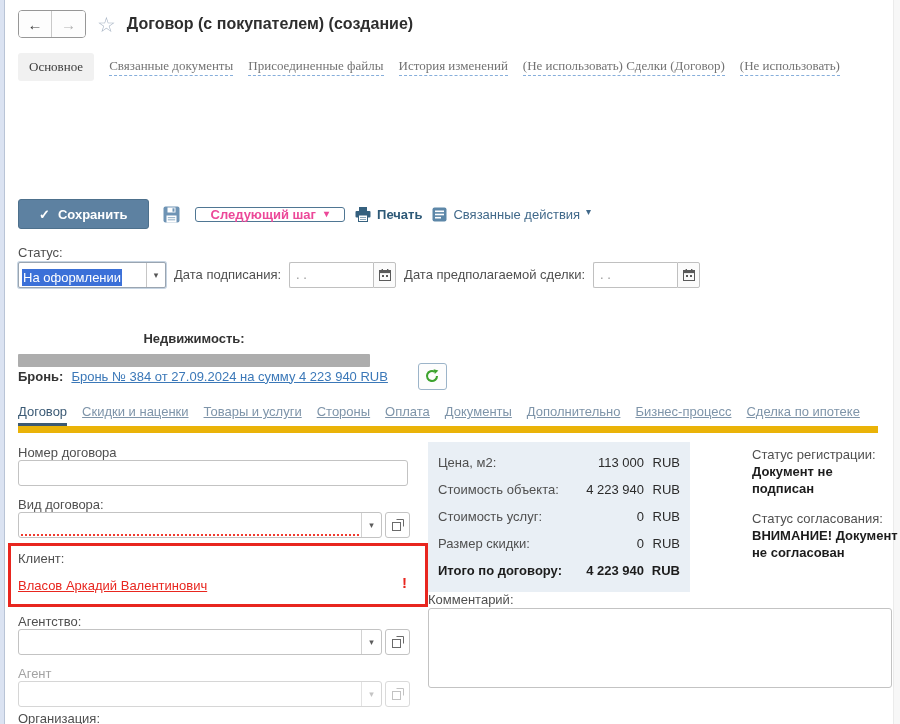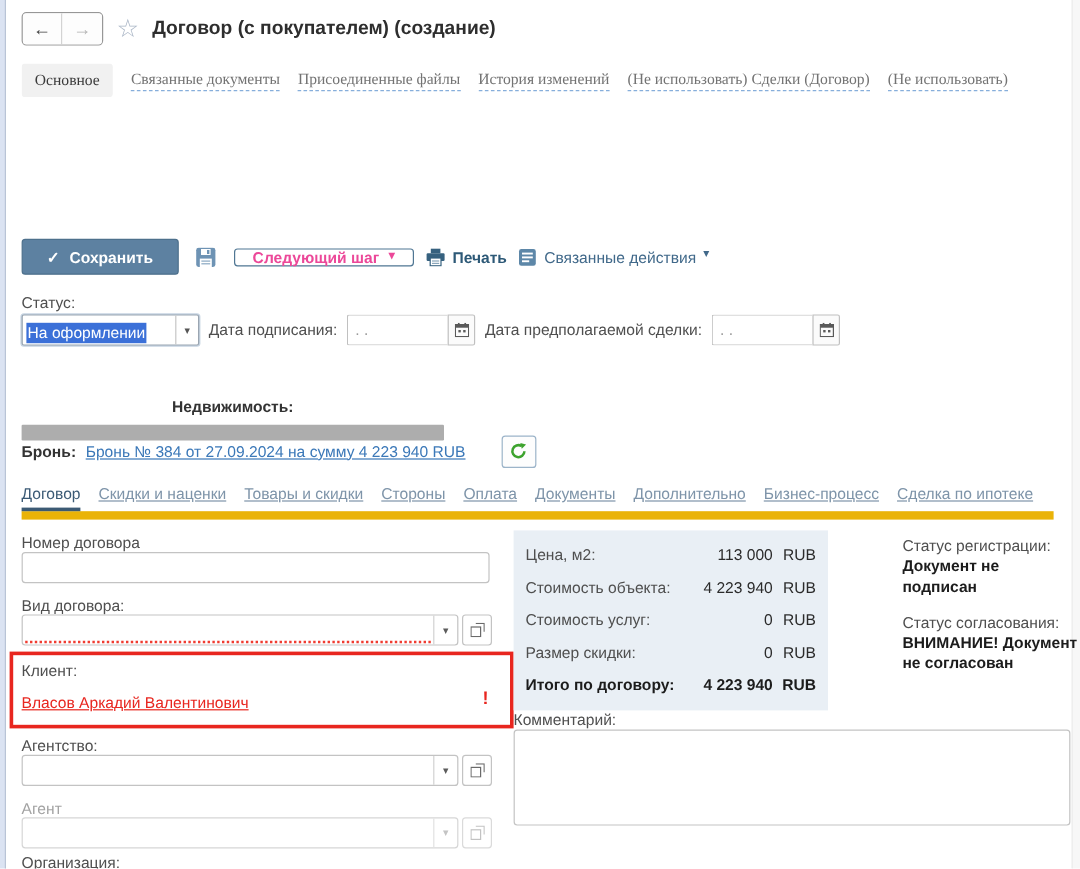--- a/index.html
+++ b/index.html
@@ -252,21 +252,21 @@
           <path d="M12 7 A5 5 0 1 1 9.6 2.7" fill="none" stroke="#3da32e" stroke-width="2.1"></path>
           <polygon points="8.6,0.2 13.4,1.4 9.8,5.0" fill="#3da32e"></polygon>
         </svg>
       </span>
     </button>
   </div>
 
   <div class="doc-tabs">
     <span class="dtab active">Договор</span>
     <span class="dtab">Скидки и наценки</span>
-    <span class="dtab">Товары и скидки</span>
+    <span class="dtab">Товары и услуги</span>
     <span class="dtab">Стороны</span>
     <span class="dtab">Оплата</span>
     <span class="dtab">Документы</span>
     <span class="dtab">Дополнительно</span>
     <span class="dtab">Бизнес-процесс</span>
     <span class="dtab">Сделка по ипотеке</span>
   </div>
 
   <div class="abs form-label" style="left:18px; top:445px;">Номер договора</div>
   <input class="abs text-input" style="left: 18px; top: 460px;">

